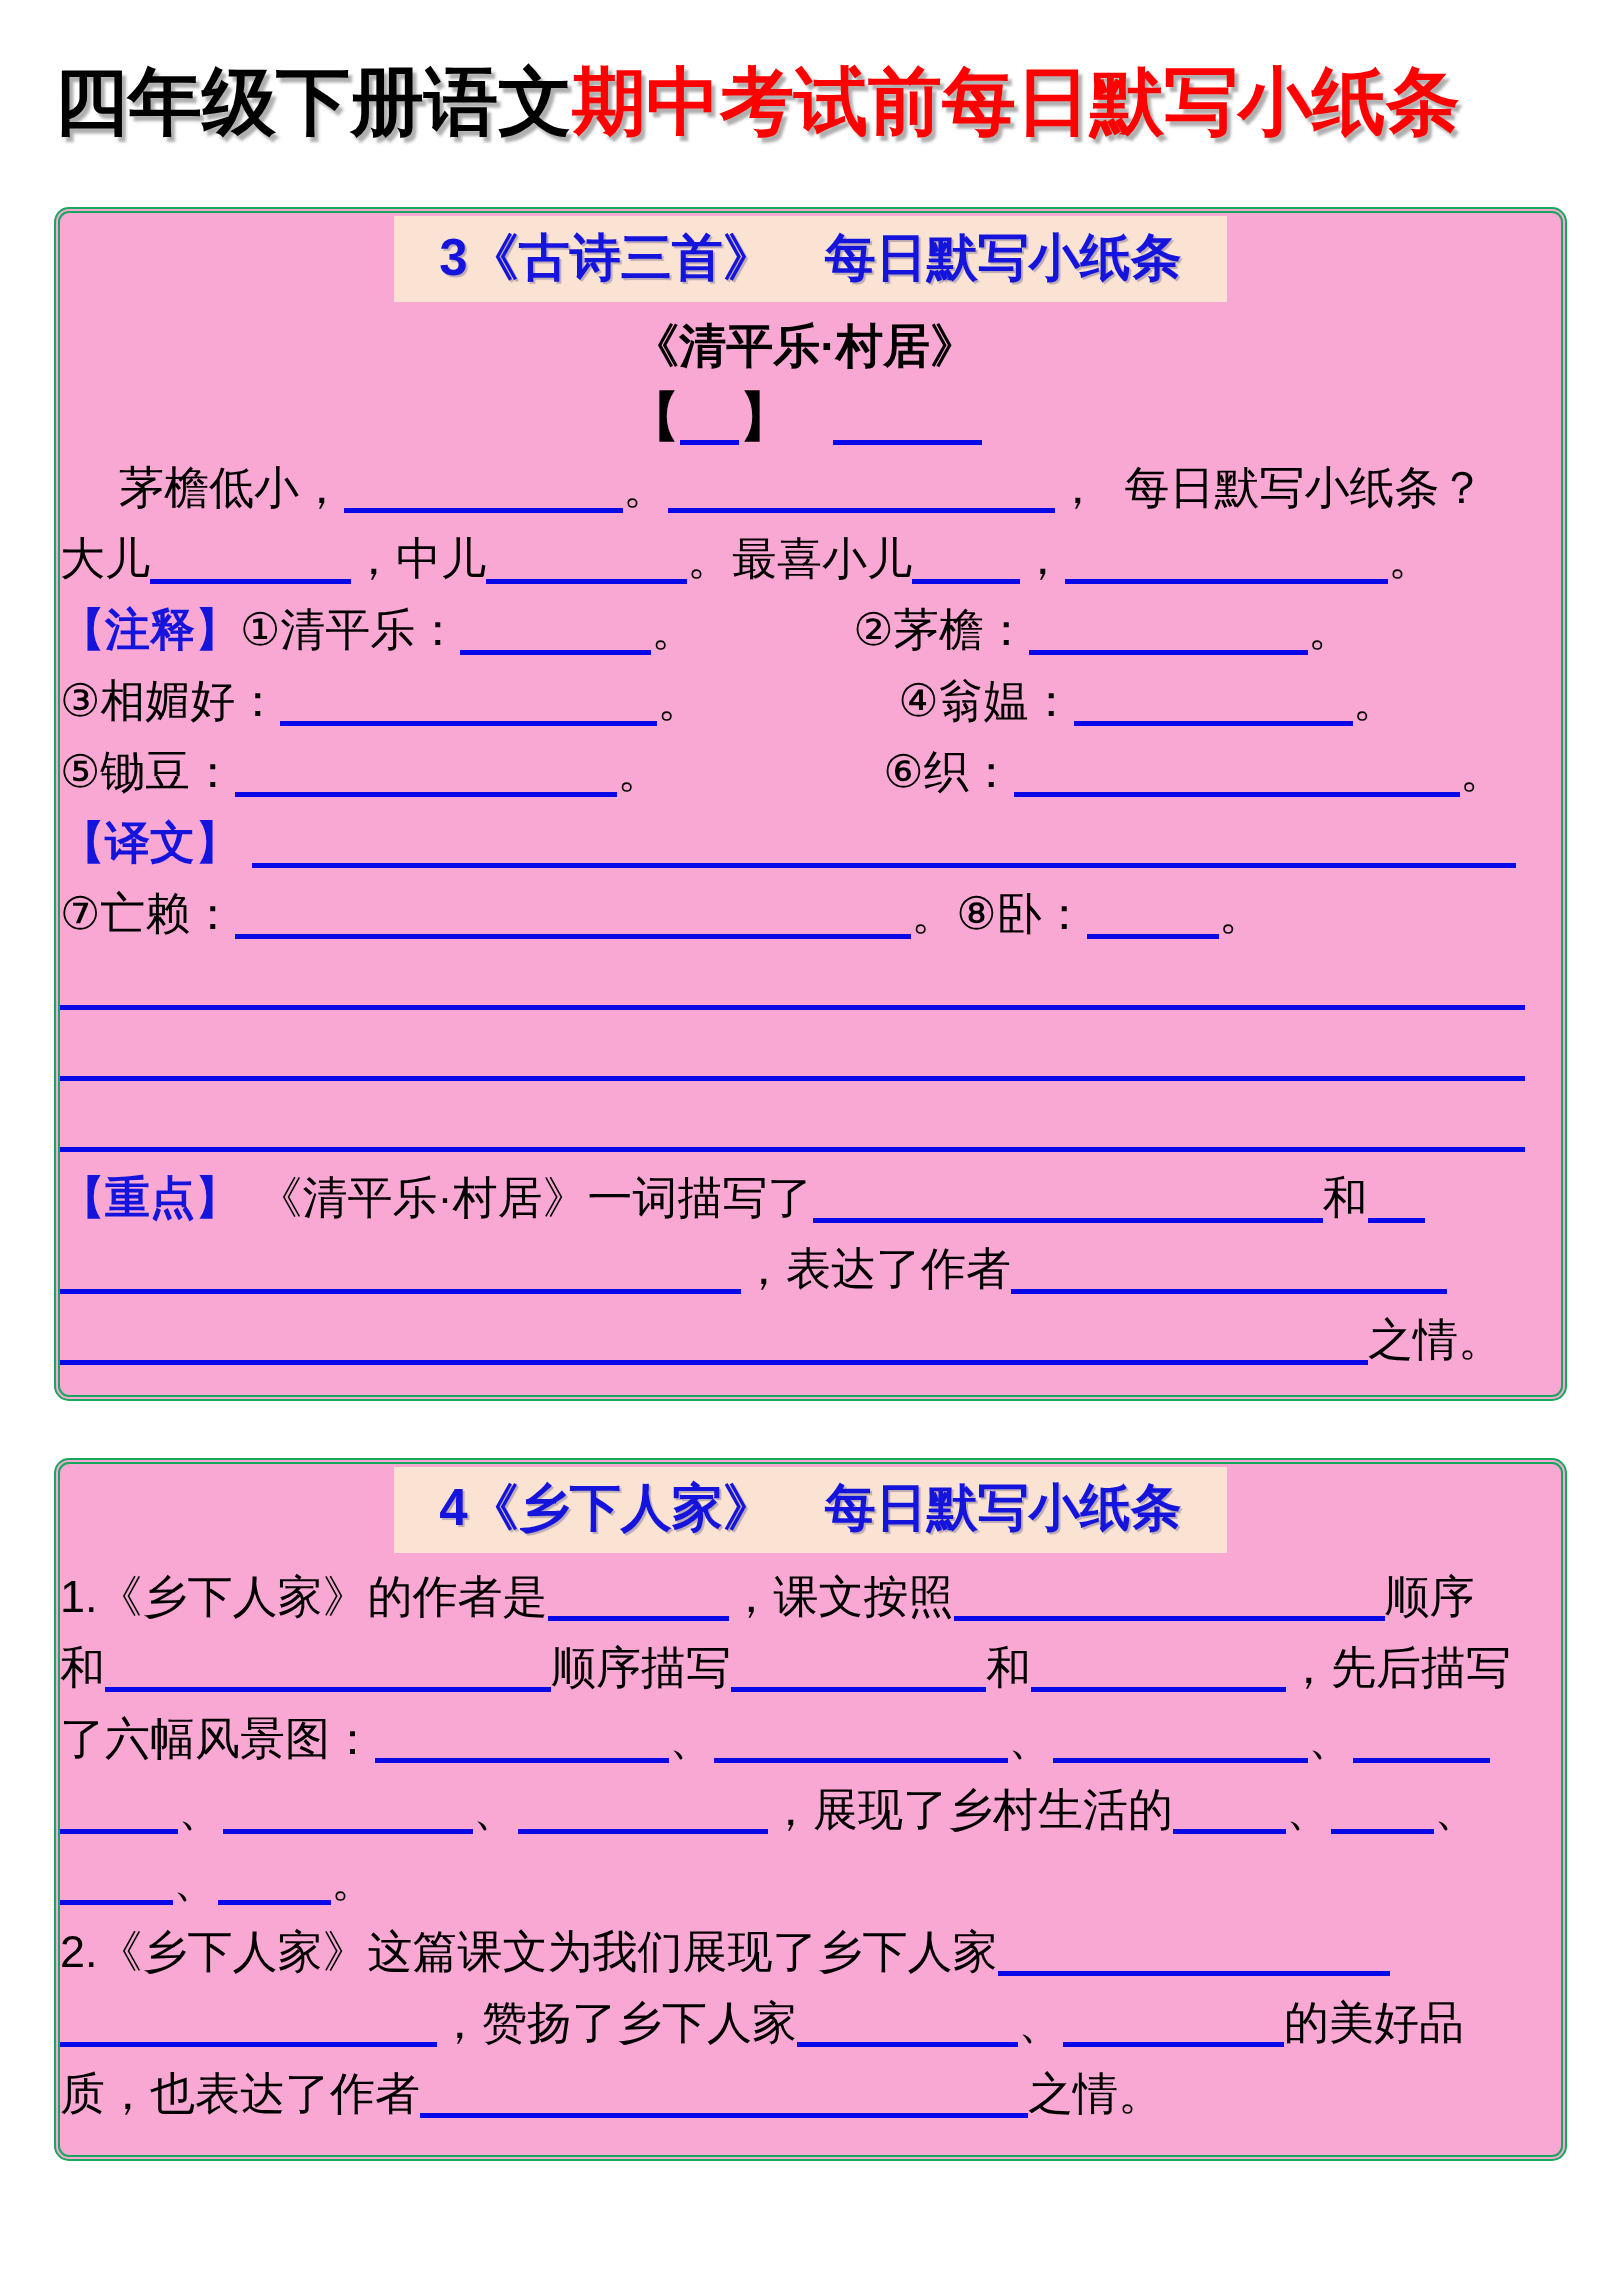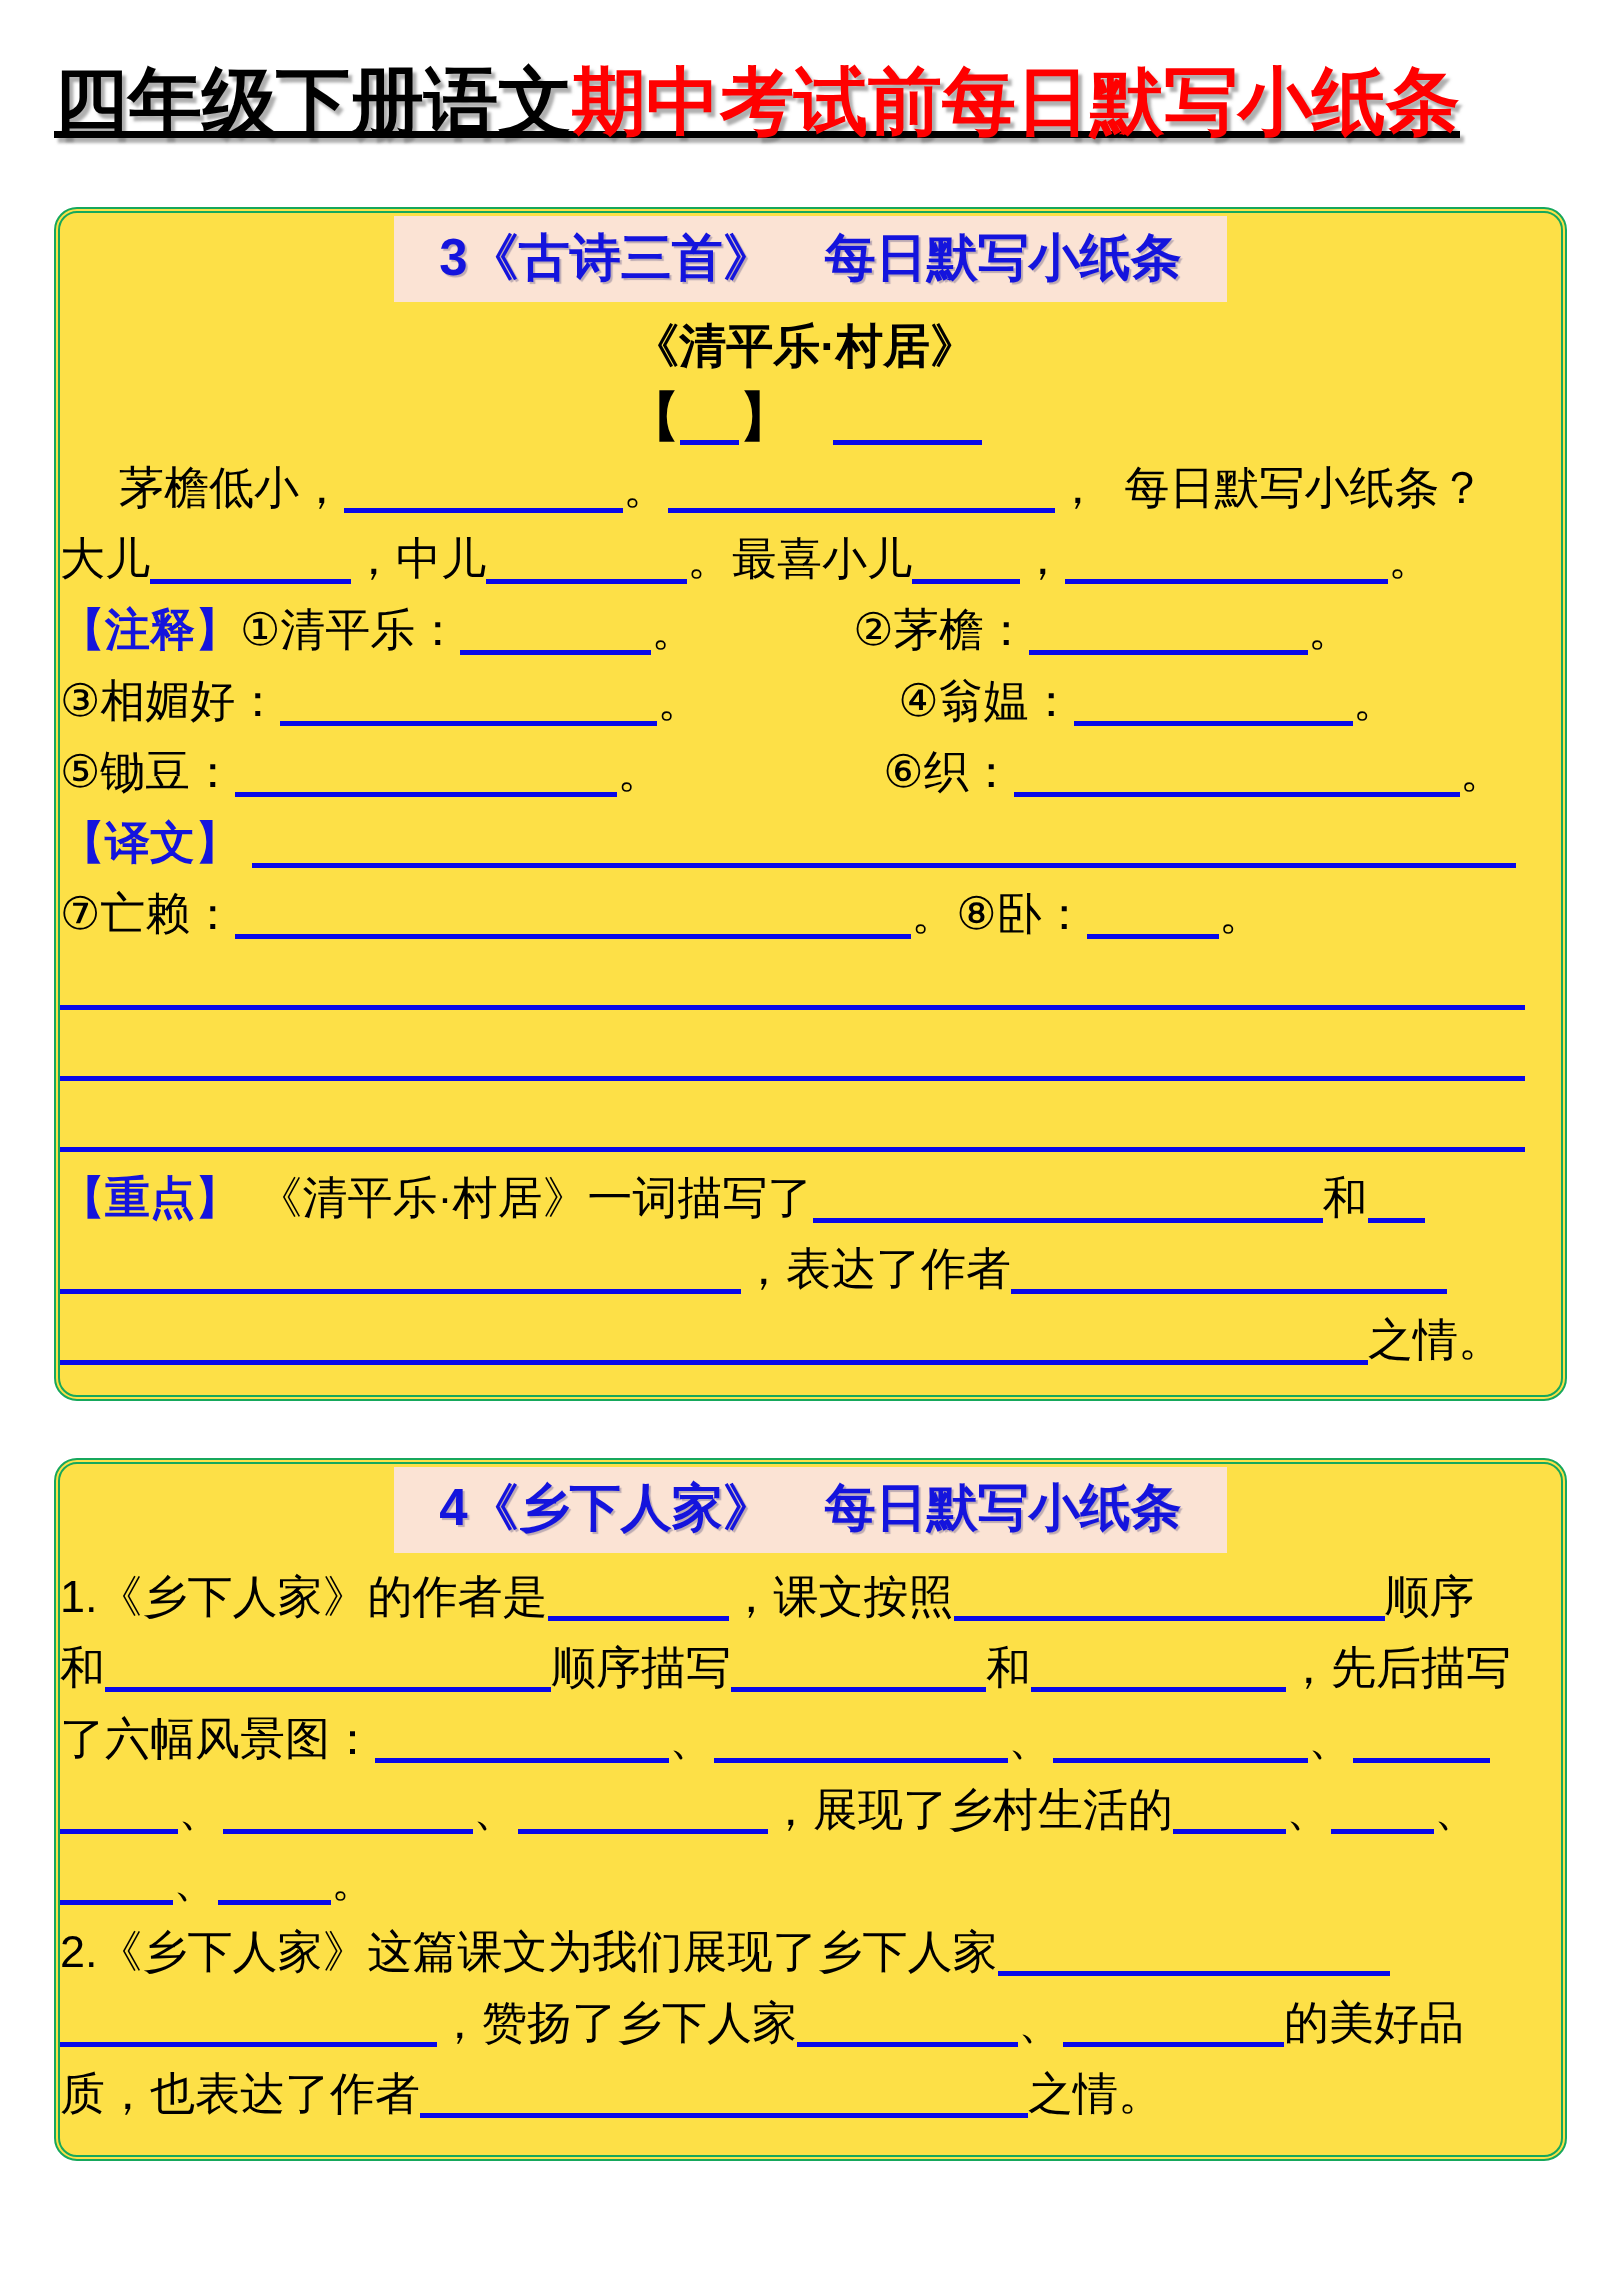--- a/index.html
+++ b/index.html
@@ -13,28 +13,27 @@
   .page{
     position:relative;width:1621px;height:2293px;overflow:hidden;
     background:#ffffff;
     font-family:"Liberation Sans","DejaVu Sans",sans-serif;
   }
   .doc-title{
     padding:59px 0 0 54px;
     font-size:74px;font-weight:bold;white-space:nowrap;line-height:1.15;
     color:#000;
     text-shadow:3.9px 4.9px 2.9px rgba(110,110,110,.55);
-    text-decoration:underline;
   }
   .doc-title .red{color:var(--red);}
   .card{
     margin:4px 54px;
     border:6.9px double var(--green);
-    border-radius:23px;
-    background:#fde047;
+    border-radius:15px;
+    background:#f9a8d4;
   }
   .card-1{margin-top:63px;padding-bottom:19.6px;}
   .card-2{margin-top:57px;padding-bottom:26px;}
   .band-wrap{text-align:center;margin-top:2.9px;}
   .band{
     display:inline-block;background:var(--peach);color:var(--blue);
     font-weight:bold;font-size:51px;line-height:1;
     padding:15.7px 45px 19.6px 45px;white-space:nowrap;
     text-shadow:2px 2px 1px rgba(0,0,80,.25);
   }

